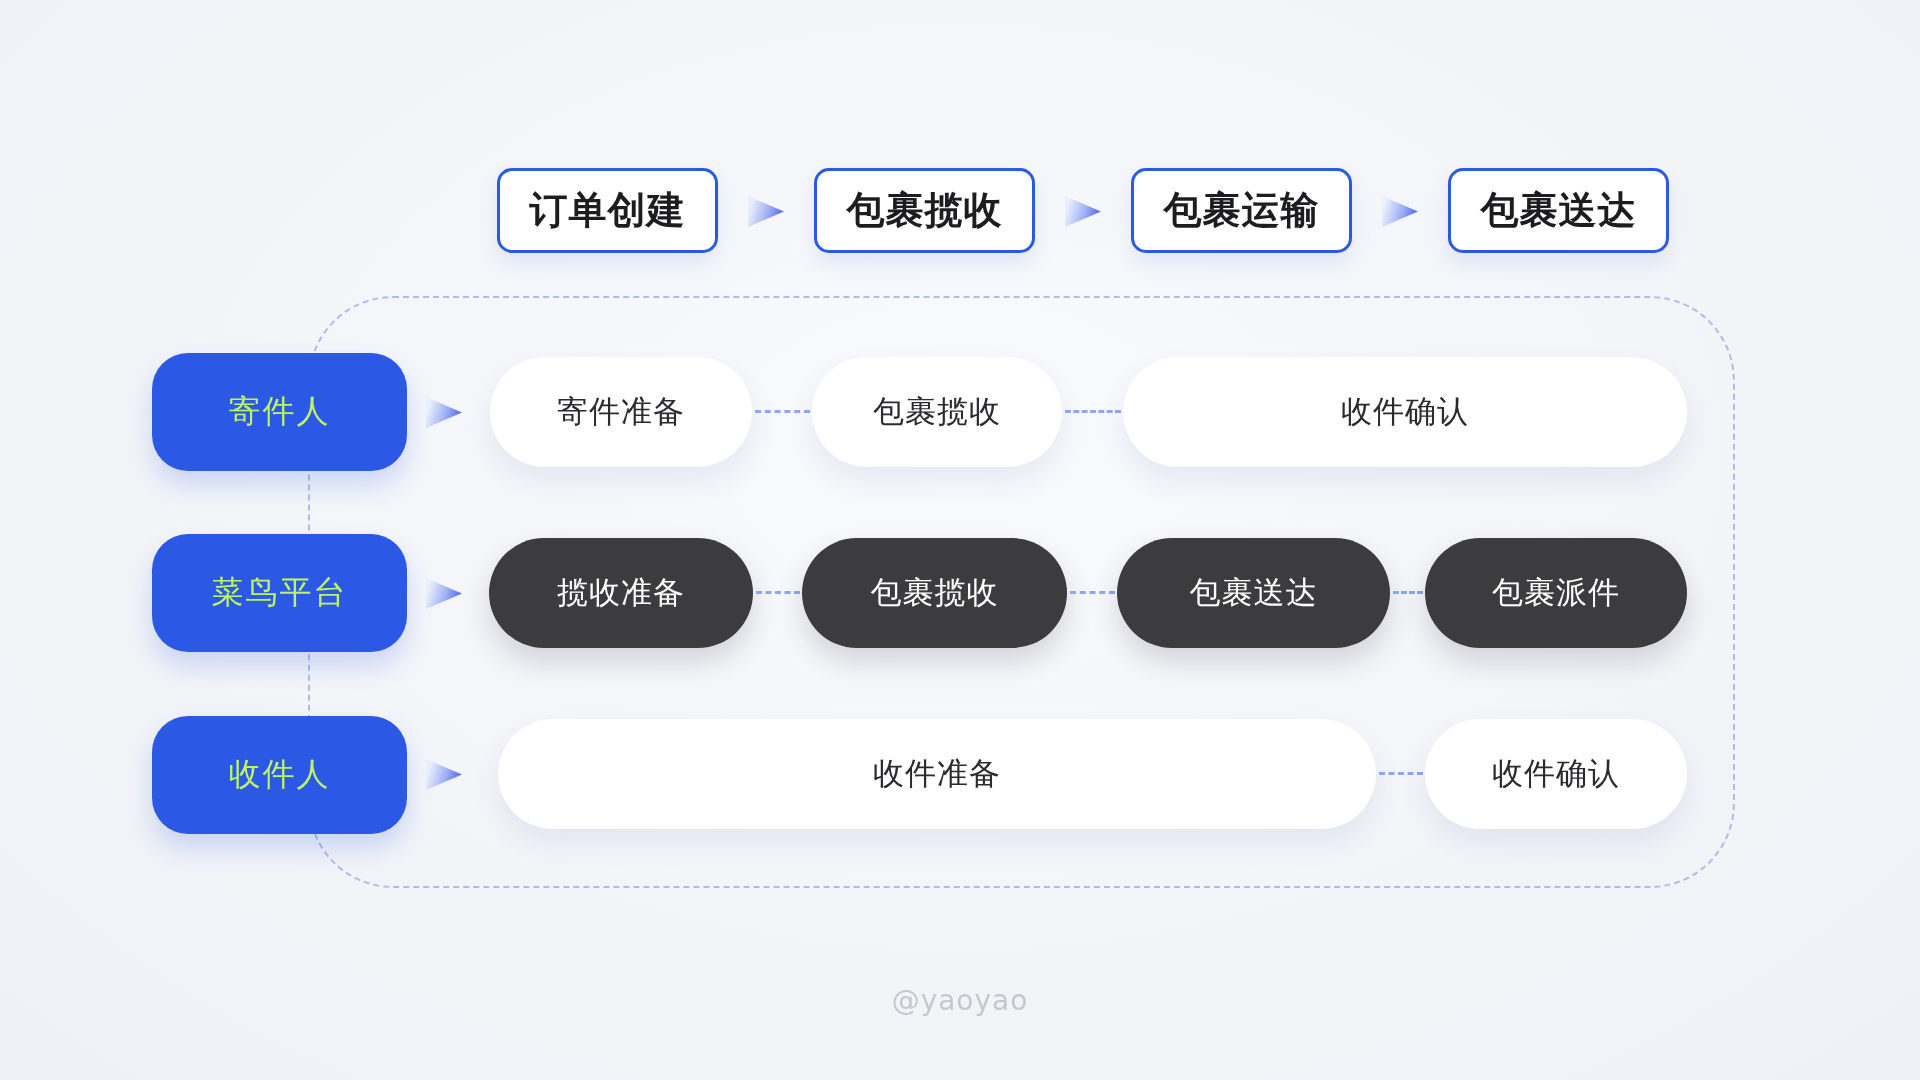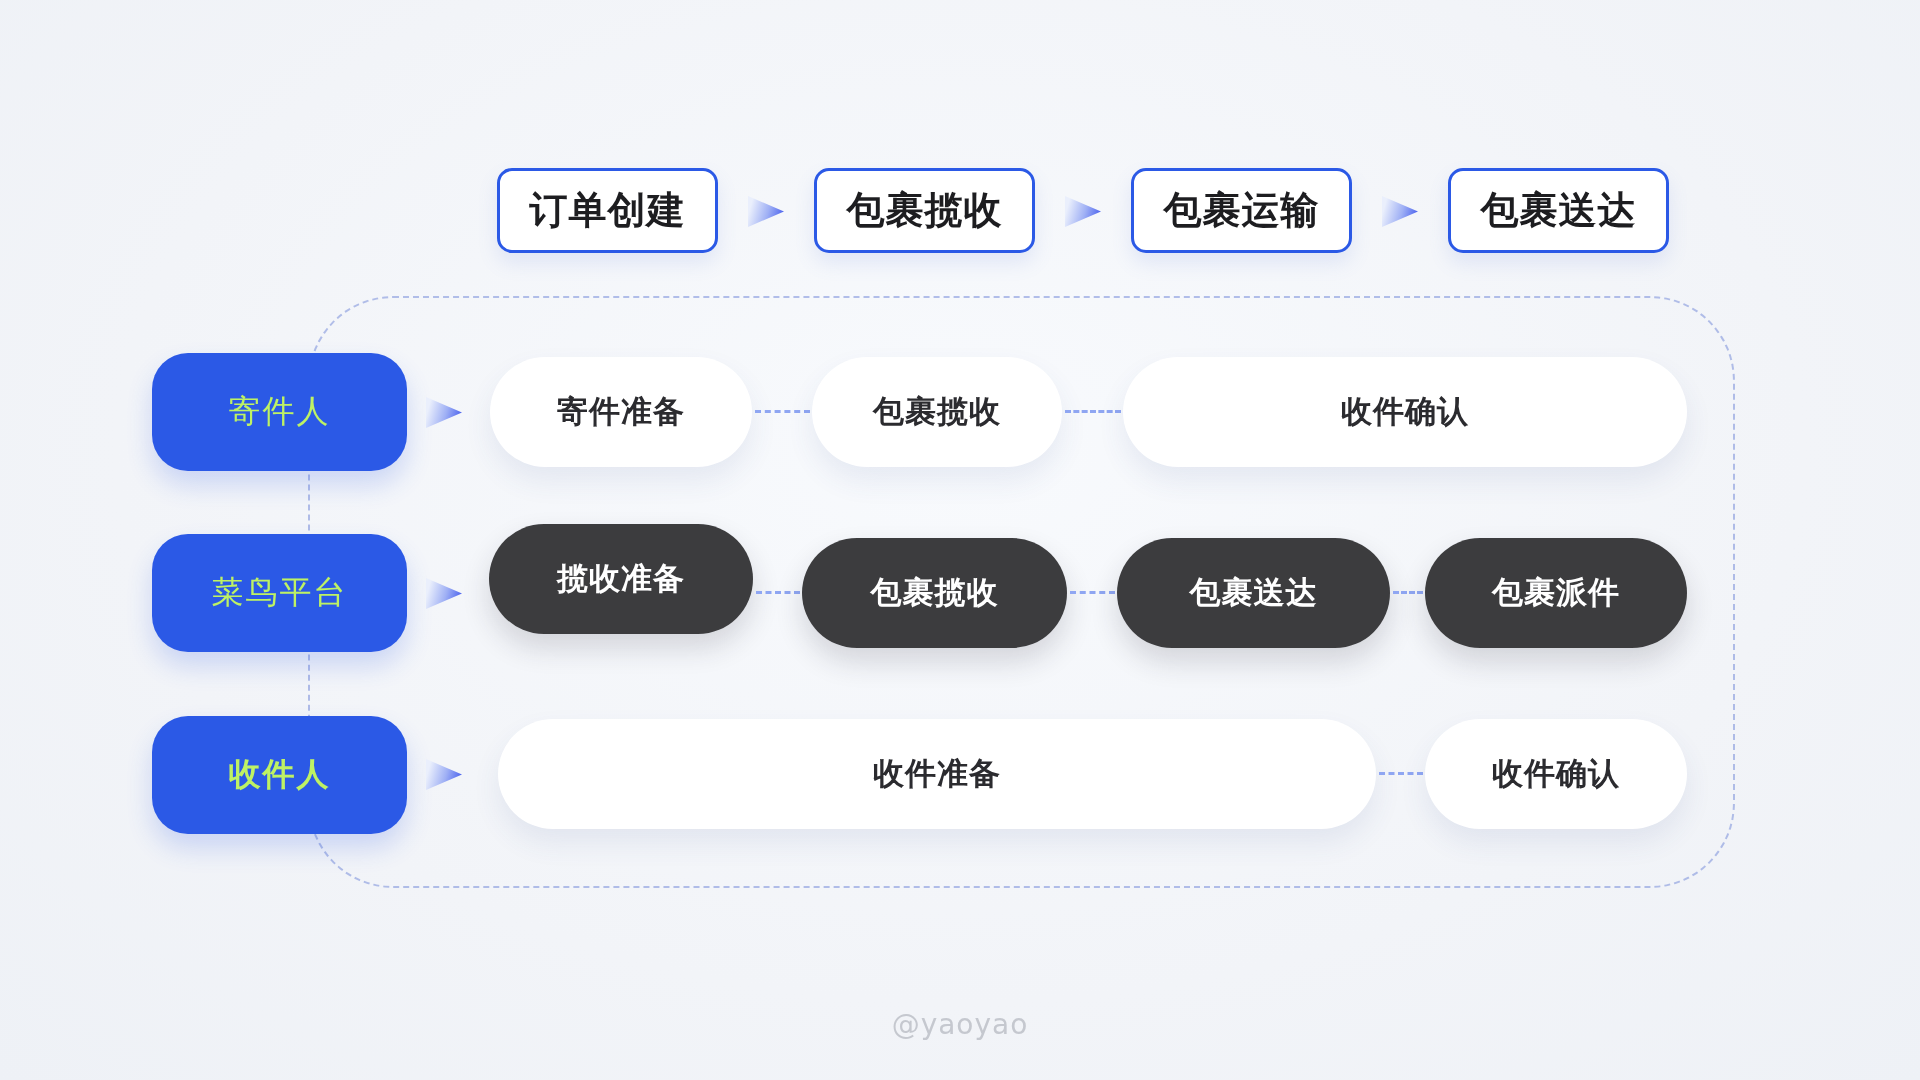--- a/index.html
+++ b/index.html
@@ -45,59 +45,59 @@
   }
 
   
   .actor{
     position:absolute;left:152px;width:255px;height:118px;
     background:#2b59e6;border-radius:36px;
     display:flex;align-items:center;justify-content:center;
     color:#bef264;font-size:32px;font-weight:500;letter-spacing:2px;
     box-shadow:0 14px 26px rgba(43,89,230,0.20);
   }
-  .actor.r1{top:353px;} .actor.r2{top:534px;} .actor.r3{top:716px;font-weight:bold;}
+  .actor.r1{top:353px;} .actor.r2{top:534px;} .actor.r3{top:716px;}
   .rarrow.r1{top:397px;left:426px;} .rarrow.r2{top:578px;left:426px;} .rarrow.r3{top:759px;left:426px;}
 
   
   .step{
     position:absolute;height:110px;border-radius:55px;
     display:flex;align-items:center;justify-content:center;
-    font-size:31px;font-weight:700;letter-spacing:1px;
+    font-size:31px;font-weight:400;letter-spacing:1px;
     box-sizing:border-box;
   }
   .step.white{background:#ffffff;color:#2b2b2f;box-shadow:0 14px 28px rgba(60,80,140,0.09);}
   .step.dark{background:#3c3c3e;color:#ffffff;box-shadow:0 14px 28px rgba(40,40,55,0.16);}
 
   
   .s11{top:357px;left:490px;width:262px;}
   .s12{top:357px;left:812px;width:250px;}
   .s13{top:357px;left:1123px;width:564px;}
   
-  .s21{top:524px;left:489px;width:264px;}
+  .s21{top:538px;left:489px;width:264px;}
   .s22{top:538px;left:802px;width:265px;}
   .s23{top:538px;left:1117px;width:273px;}
   .s24{top:538px;left:1425px;width:262px;}
   
   .s31{top:719px;left:498px;width:878px;}
   .s32{top:719px;left:1425px;width:262px;}
 
   
   .conn{position:absolute;height:0;border-top:3px dashed #8fa6f2;}
   .c11{top:410px;left:755px;width:55px;}
   .c12{top:410px;left:1065px;width:56px;}
   .c21{top:591px;left:756px;width:44px;}
   .c22{top:591px;left:1070px;width:45px;}
   .c23{top:591px;left:1393px;width:30px;}
   .c31{top:772px;left:1379px;width:44px;}
 
   
   .watermark{
     position:absolute;left:0;top:984px;width:100%;
-    text-align:center;font-size:28px;color:#c5c8cf;letter-spacing:1px;margin-top:24px;
+    text-align:center;font-size:28px;color:#c5c8cf;letter-spacing:1px;
   }
 </style>
 </head>
 <body>
 
 <div class="stage">
 
   <div class="tbox p1">订单创建</div>
   <div class="arrow tarrow a1"></div>
   <div class="tbox p2">包裹揽收</div>

